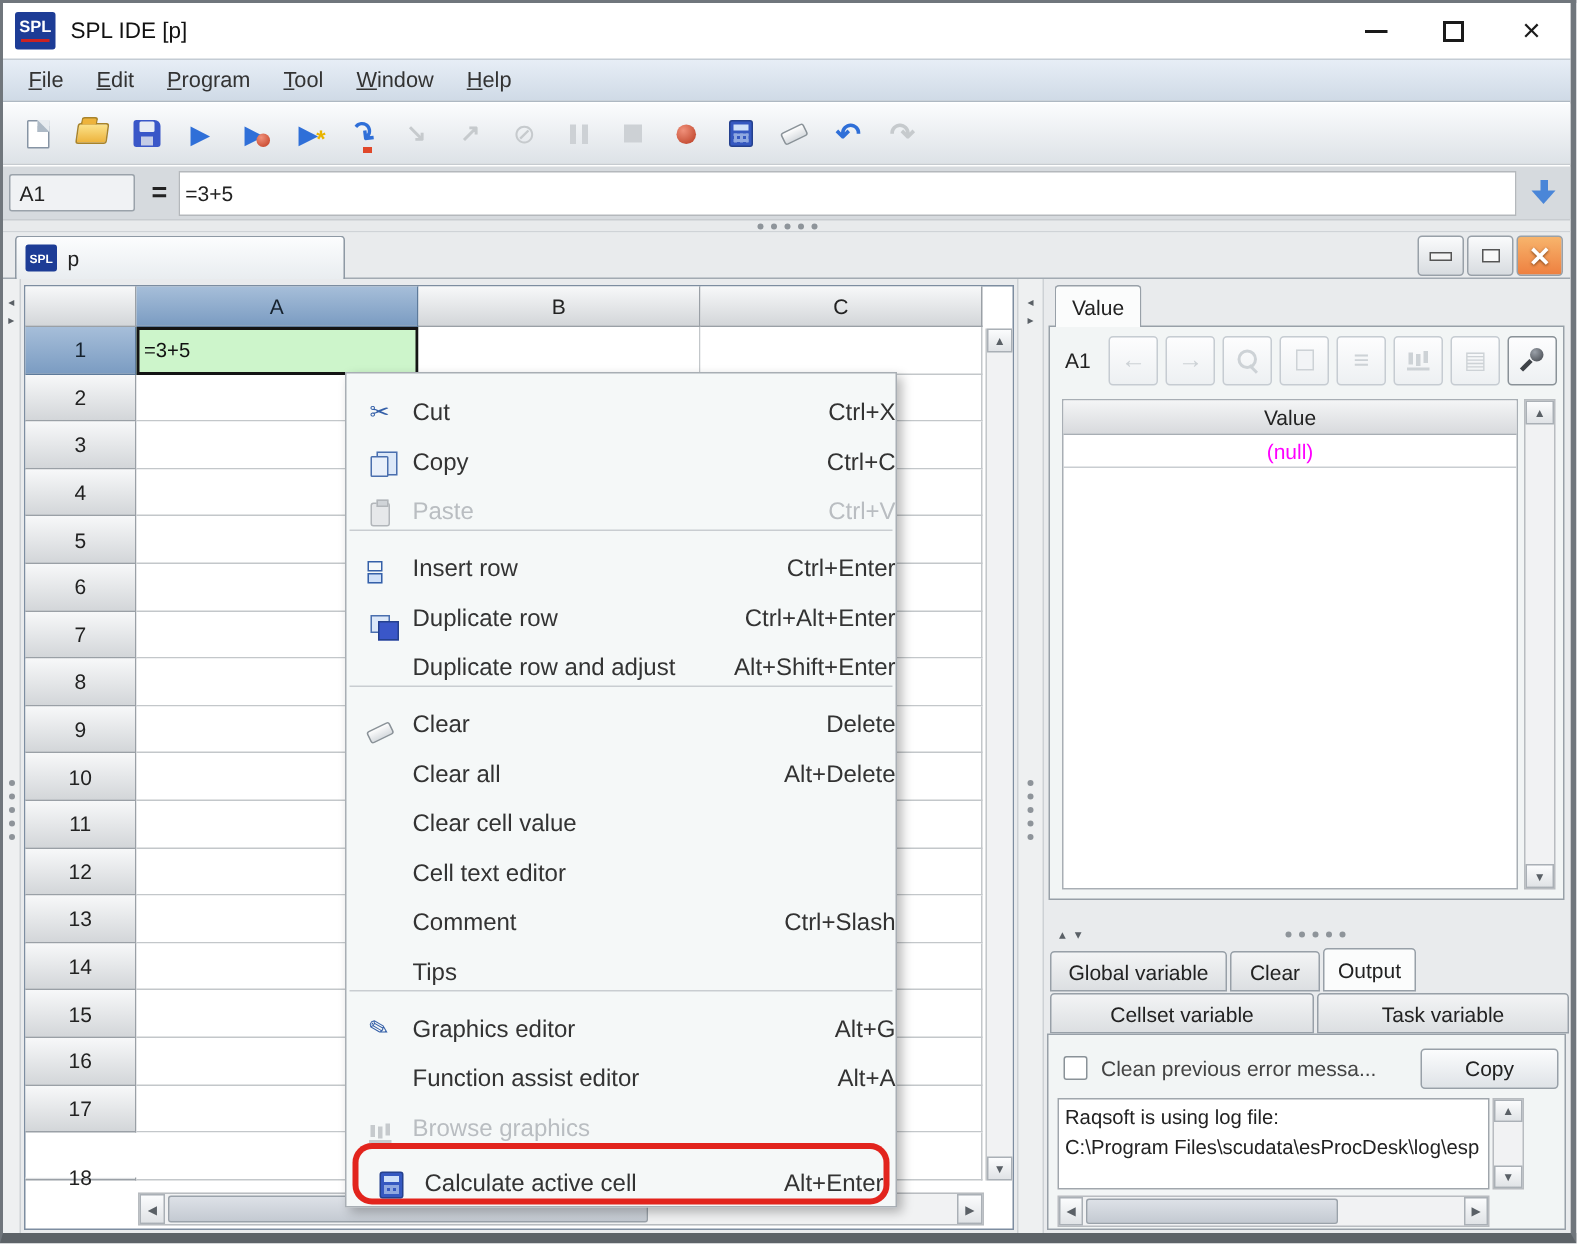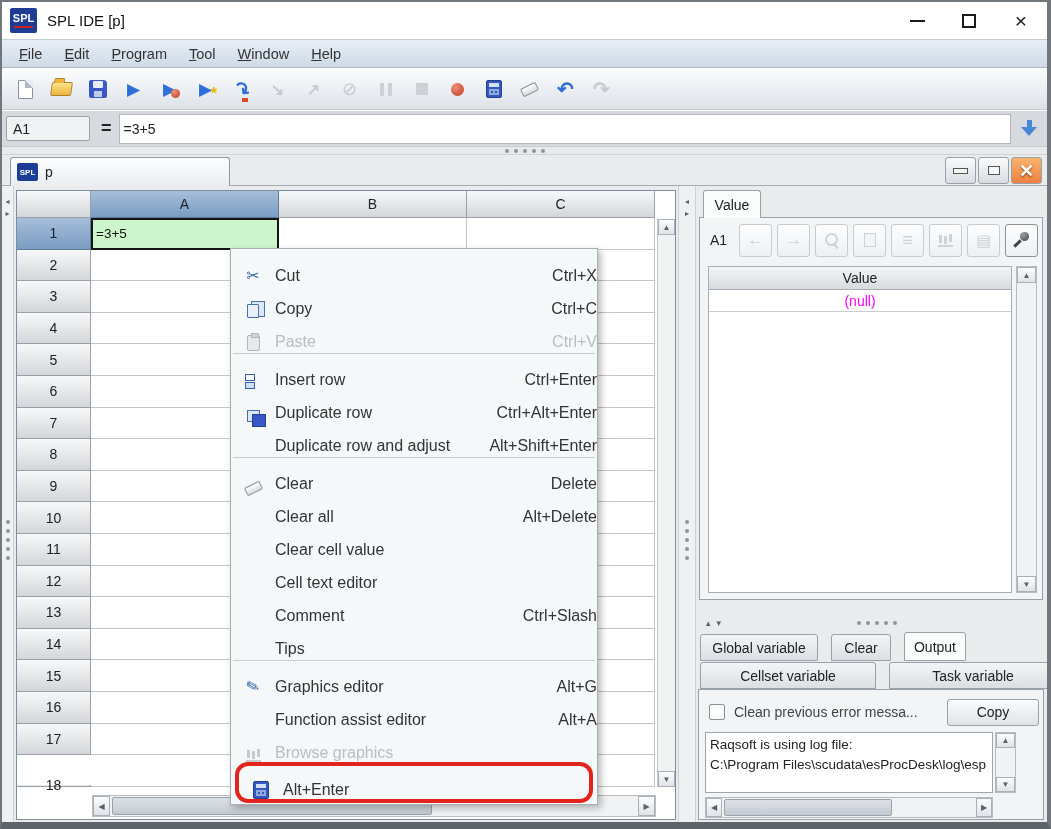--- a/index.html
+++ b/index.html
@@ -101,21 +101,21 @@
     display:flex;align-items:center;justify-content:center;flex:none;}
   .val-btn.on{border-color:#8a9298;}
   .val-table{position:absolute;left:8px;top:48px;right:30px;bottom:6px;background:#fff;border:1px solid #a8aeb4;}
   .vt-header{height:23px;background:linear-gradient(#f4f5f6,#d8dadd);border-bottom:1px solid #a8aeb4;
     display:flex;align-items:center;justify-content:center;font-size:14px;color:#222;}
   .vt-row{height:22px;border-bottom:1px solid #c9cdd1;display:flex;align-items:center;justify-content:center;font-size:14px;}
   .val-vscroll{position:absolute;right:5px;top:48px;bottom:6px;width:21px;background:#f1f2f3;border:1px solid #b8bcc0;}
   .rp-split{position:absolute;left:0;right:0;top:428px;height:18px;display:flex;align-items:center;}
   .rp-split .arrows{margin-left:8px;font-size:9px;color:#5a6066;letter-spacing:6px;}
   .rp-split .dots{display:flex;gap:5px;margin-left:130px;}
-  .rp-tabs{position:absolute;left:2px;display:flex;gap:13px;}
+  .rp-tabs{position:absolute;left:2px;display:flex;gap:2px;}
   .rp-tab{background:linear-gradient(#f3f4f5,#dcdfe2);border:1px solid #98a0a8;border-radius:3px 3px 0 0;
     display:flex;align-items:center;justify-content:center;font-size:14px;color:#222;height:27px;}
   .rp-tab.selected{background:#fbfcfc;height:29px;margin-top:-2px;z-index:3;}
   .out-panel{position:absolute;left:0;right:0;top:503px;bottom:0;background:#f2f5f5;border:1px solid #98a0a8;}
   .out-controls{position:absolute;left:10px;right:4px;top:8px;height:28px;display:flex;align-items:center;}
   .checkbox{width:16px;height:16px;background:#fff;border:1px solid #8a9298;border-radius:2px;flex:none;}
   .cb-label{font-size:14px;color:#444;margin-left:9px;white-space:nowrap;}
   .copy-btn{margin-left:auto;width:92px;height:27px;background:linear-gradient(#fbfcfd,#dfe3e7);border:1px solid #98a0a8;
     border-radius:3px;font-size:14px;color:#222;display:flex;align-items:center;justify-content:center;}
   .log-box{position:absolute;left:6px;top:42px;width:288px;height:61px;background:#fff;border:1px solid #a0a6ac;
@@ -550,20 +550,21 @@
           <span class="cm-ic">
             <span class="ic ic-browse-graphics"></span>
           </span>
           <span class="cm-label">Browse graphics</span>
           <span class="cm-sc"></span>
         </div>
         <div class="cm-item hl">
           <span class="cm-ic">
             <span class="ic ic-calculate"></span>
           </span>
+          <span class="cm-label">Calculate active cell</span>
           <span class="cm-sc">Alt+Enter</span>
         </div>
       </div>
 
     <div class="right-area">
       <div class="val-tab">Value</div>
       <div class="val-panel">
         <div class="val-nav">
           <span class="val-ref">A1</span>
           <span id="val-buttons" style="display:flex;gap:5px">

